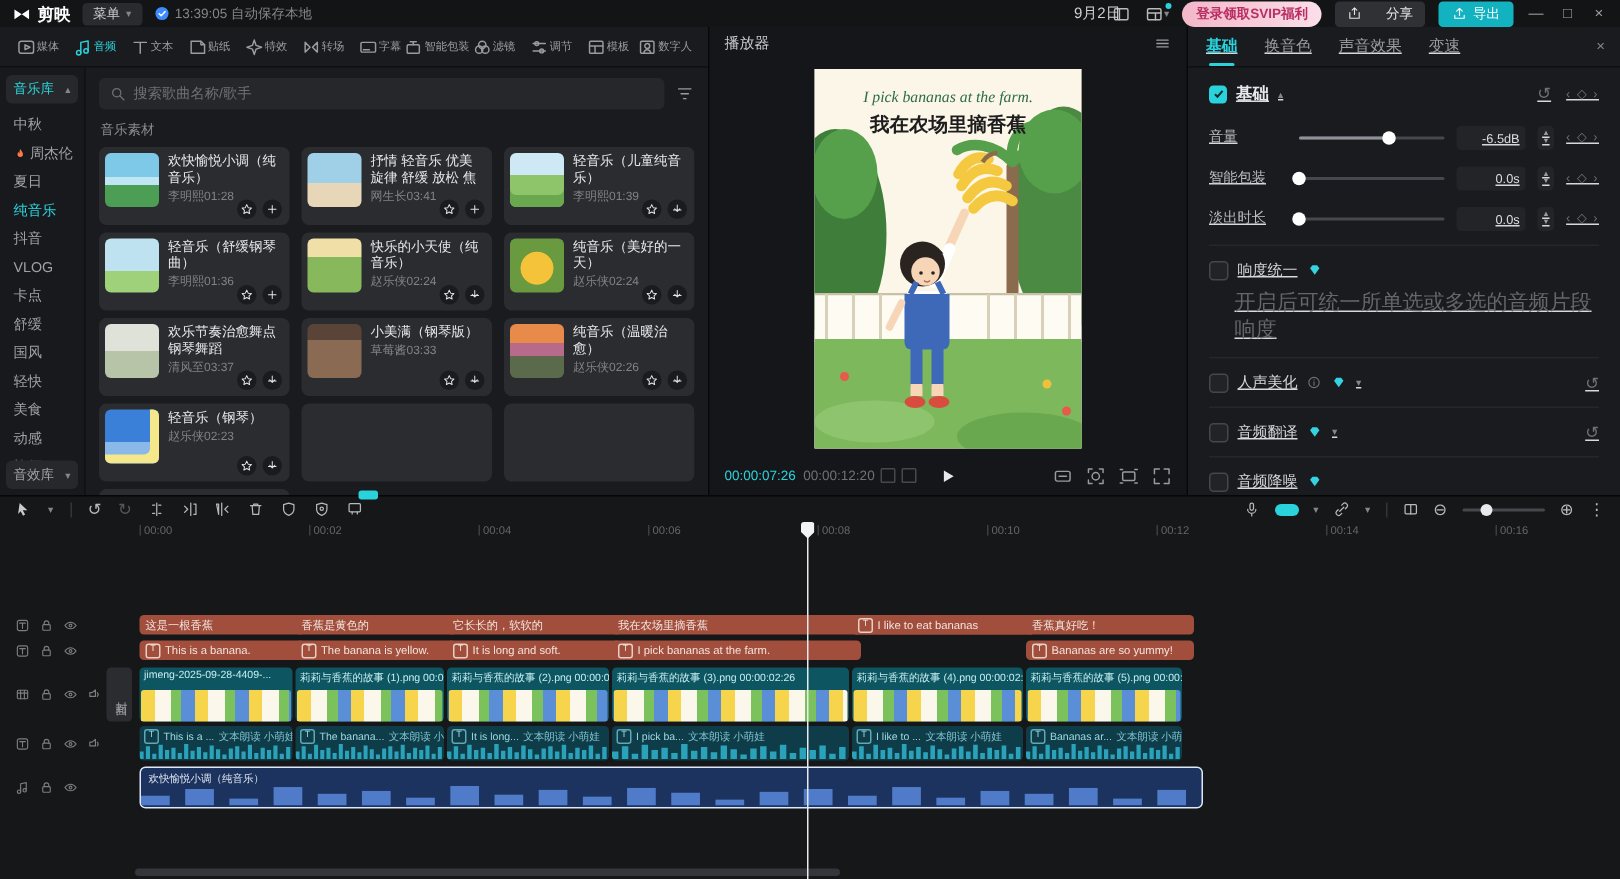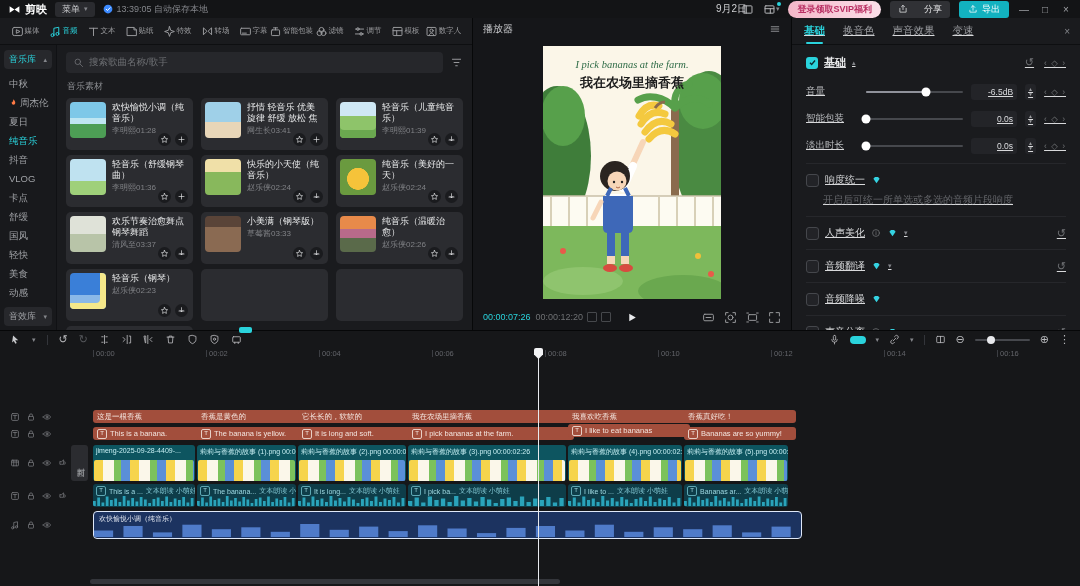--- a/index.html
+++ b/index.html
@@ -97,21 +97,21 @@
   .sknob{position:absolute;top:50%;width:9px;height:9px;background:#fff;border-radius:50%;transform:translate(-50%,-50%);}
   .sval{width:42px;height:16px;background:#232428;border-radius:3px;font-size:8.5px;color:#dcdde0;display:flex;align-items:center;justify-content:flex-end;padding-right:4px;flex:none;}
   .stepper{width:11px;height:16px;background:#232428;border-radius:3px;display:flex;flex-direction:column;align-items:center;justify-content:center;font-size:5px;color:#9a9b9e;line-height:1;flex:none;}
   #opt-rows{margin-top:4px;}
   .orow{border-top:1px solid #26272b;padding:9px 0;}
   .orow-line{display:flex;align-items:center;gap:6px;}
   .ocheck{width:11px;height:11px;border:1px solid #45474c;border-radius:3px;background:#222327;flex:none;}
   .olabel{color:#d6d7d9;font-size:10px;}
   .oinfo{color:#6f7174;}
   .ochev{color:#6f7174;}
-  .odesc{font-size:10px;color:#64666a;margin:6px 0 0 17px;}
+  .odesc{font-size:14px;color:#64666a;margin:6px 0 0 17px;}
 
   
   #timeline{height:256px;background:#161719;border-top:1px solid #060708;display:flex;flex-direction:column;}
   #tl-toolbar{height:17px;display:flex;align-items:center;padding:0 10px;gap:11px;color:#b8b9bc;}
   .tl-sep{width:1px;height:10px;background:#33353a;}
   .dim{color:#55575b;}
   #marker-wrap{position:relative;}
   #marker-badge{position:absolute;top:-4px;left:8px;background:#2ad3dc;border-radius:2px;width:13px;height:6px;}
   #tlt-right{margin-left:auto;display:flex;align-items:center;gap:10px;}
   #snap-pill{width:16px;height:8px;border-radius:4px;background:#2ad3dc;display:inline-block;}
@@ -1237,21 +1237,21 @@
               <rect x="76" y="2.5" width="2.6" height="7.5" fill="#2aa3ba"></rect>
               <rect x="80" y="4.0" width="2.6" height="6.0" fill="#2aa3ba"></rect>
               <rect x="84" y="1.0" width="2.6" height="9.0" fill="#2aa3ba"></rect>
               <rect x="88" y="6.5" width="2.6" height="3.5" fill="#2aa3ba"></rect>
               <rect x="92" y="2.0" width="2.6" height="8.0" fill="#2aa3ba"></rect>
             </svg>
           </div>
           <div class="clip tclip" style="left: 568px; width: 114px; top: 62px;">
             <span>我喜欢吃香蕉</span>
           </div>
-          <div class="clip tclip" style="left: 568px; width: 114px; top: 76px;">
+          <div class="clip tclip" style="left: 568px; width: 114px; top: 62px;">
             <span class="ticn">T</span>
             <span>I like to eat bananas</span>
           </div>
           <div class="clip vclip" style="left: 568px; width: 114px; top: 97px;">
             <div class="vc-name">莉莉与香蕉的故事 (4).png  00:00:02:05</div>
             <div class="vc-thumbs"></div>
           </div>
           <div class="clip sclip" style="left: 568px; width: 114px; top: 136px;">
             <div class="sc-row">
               <span class="ticn">T</span>

